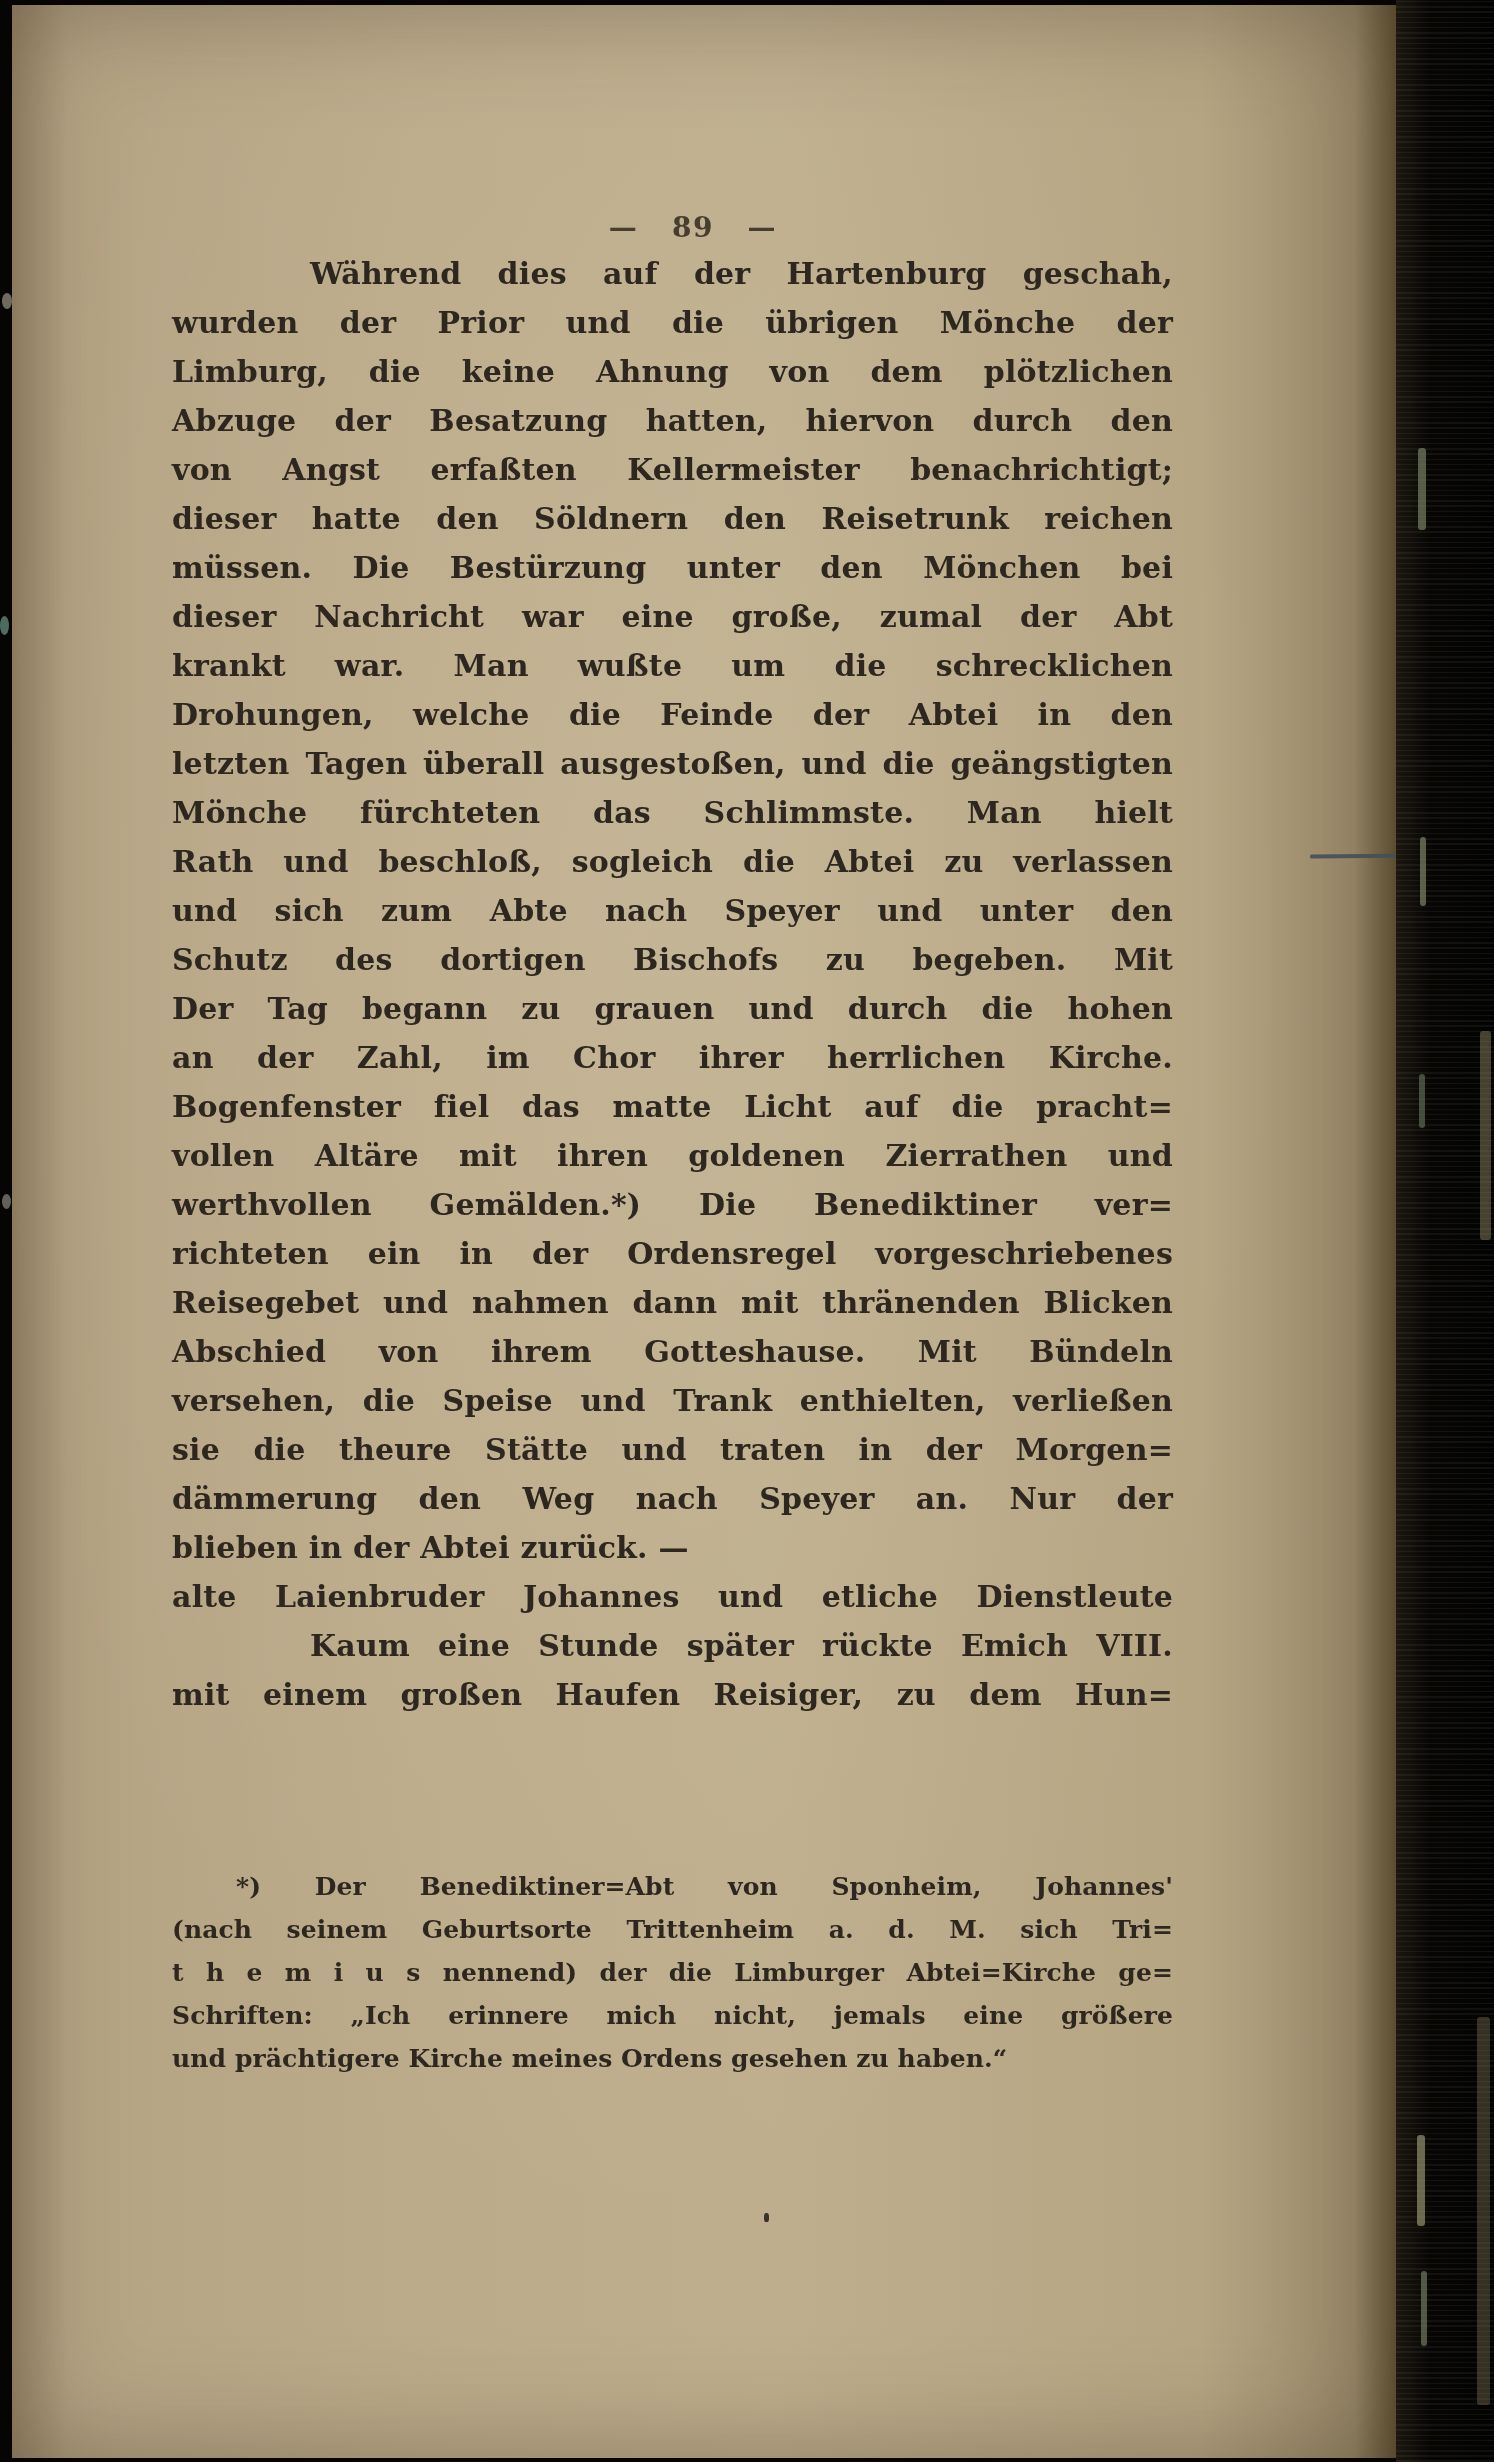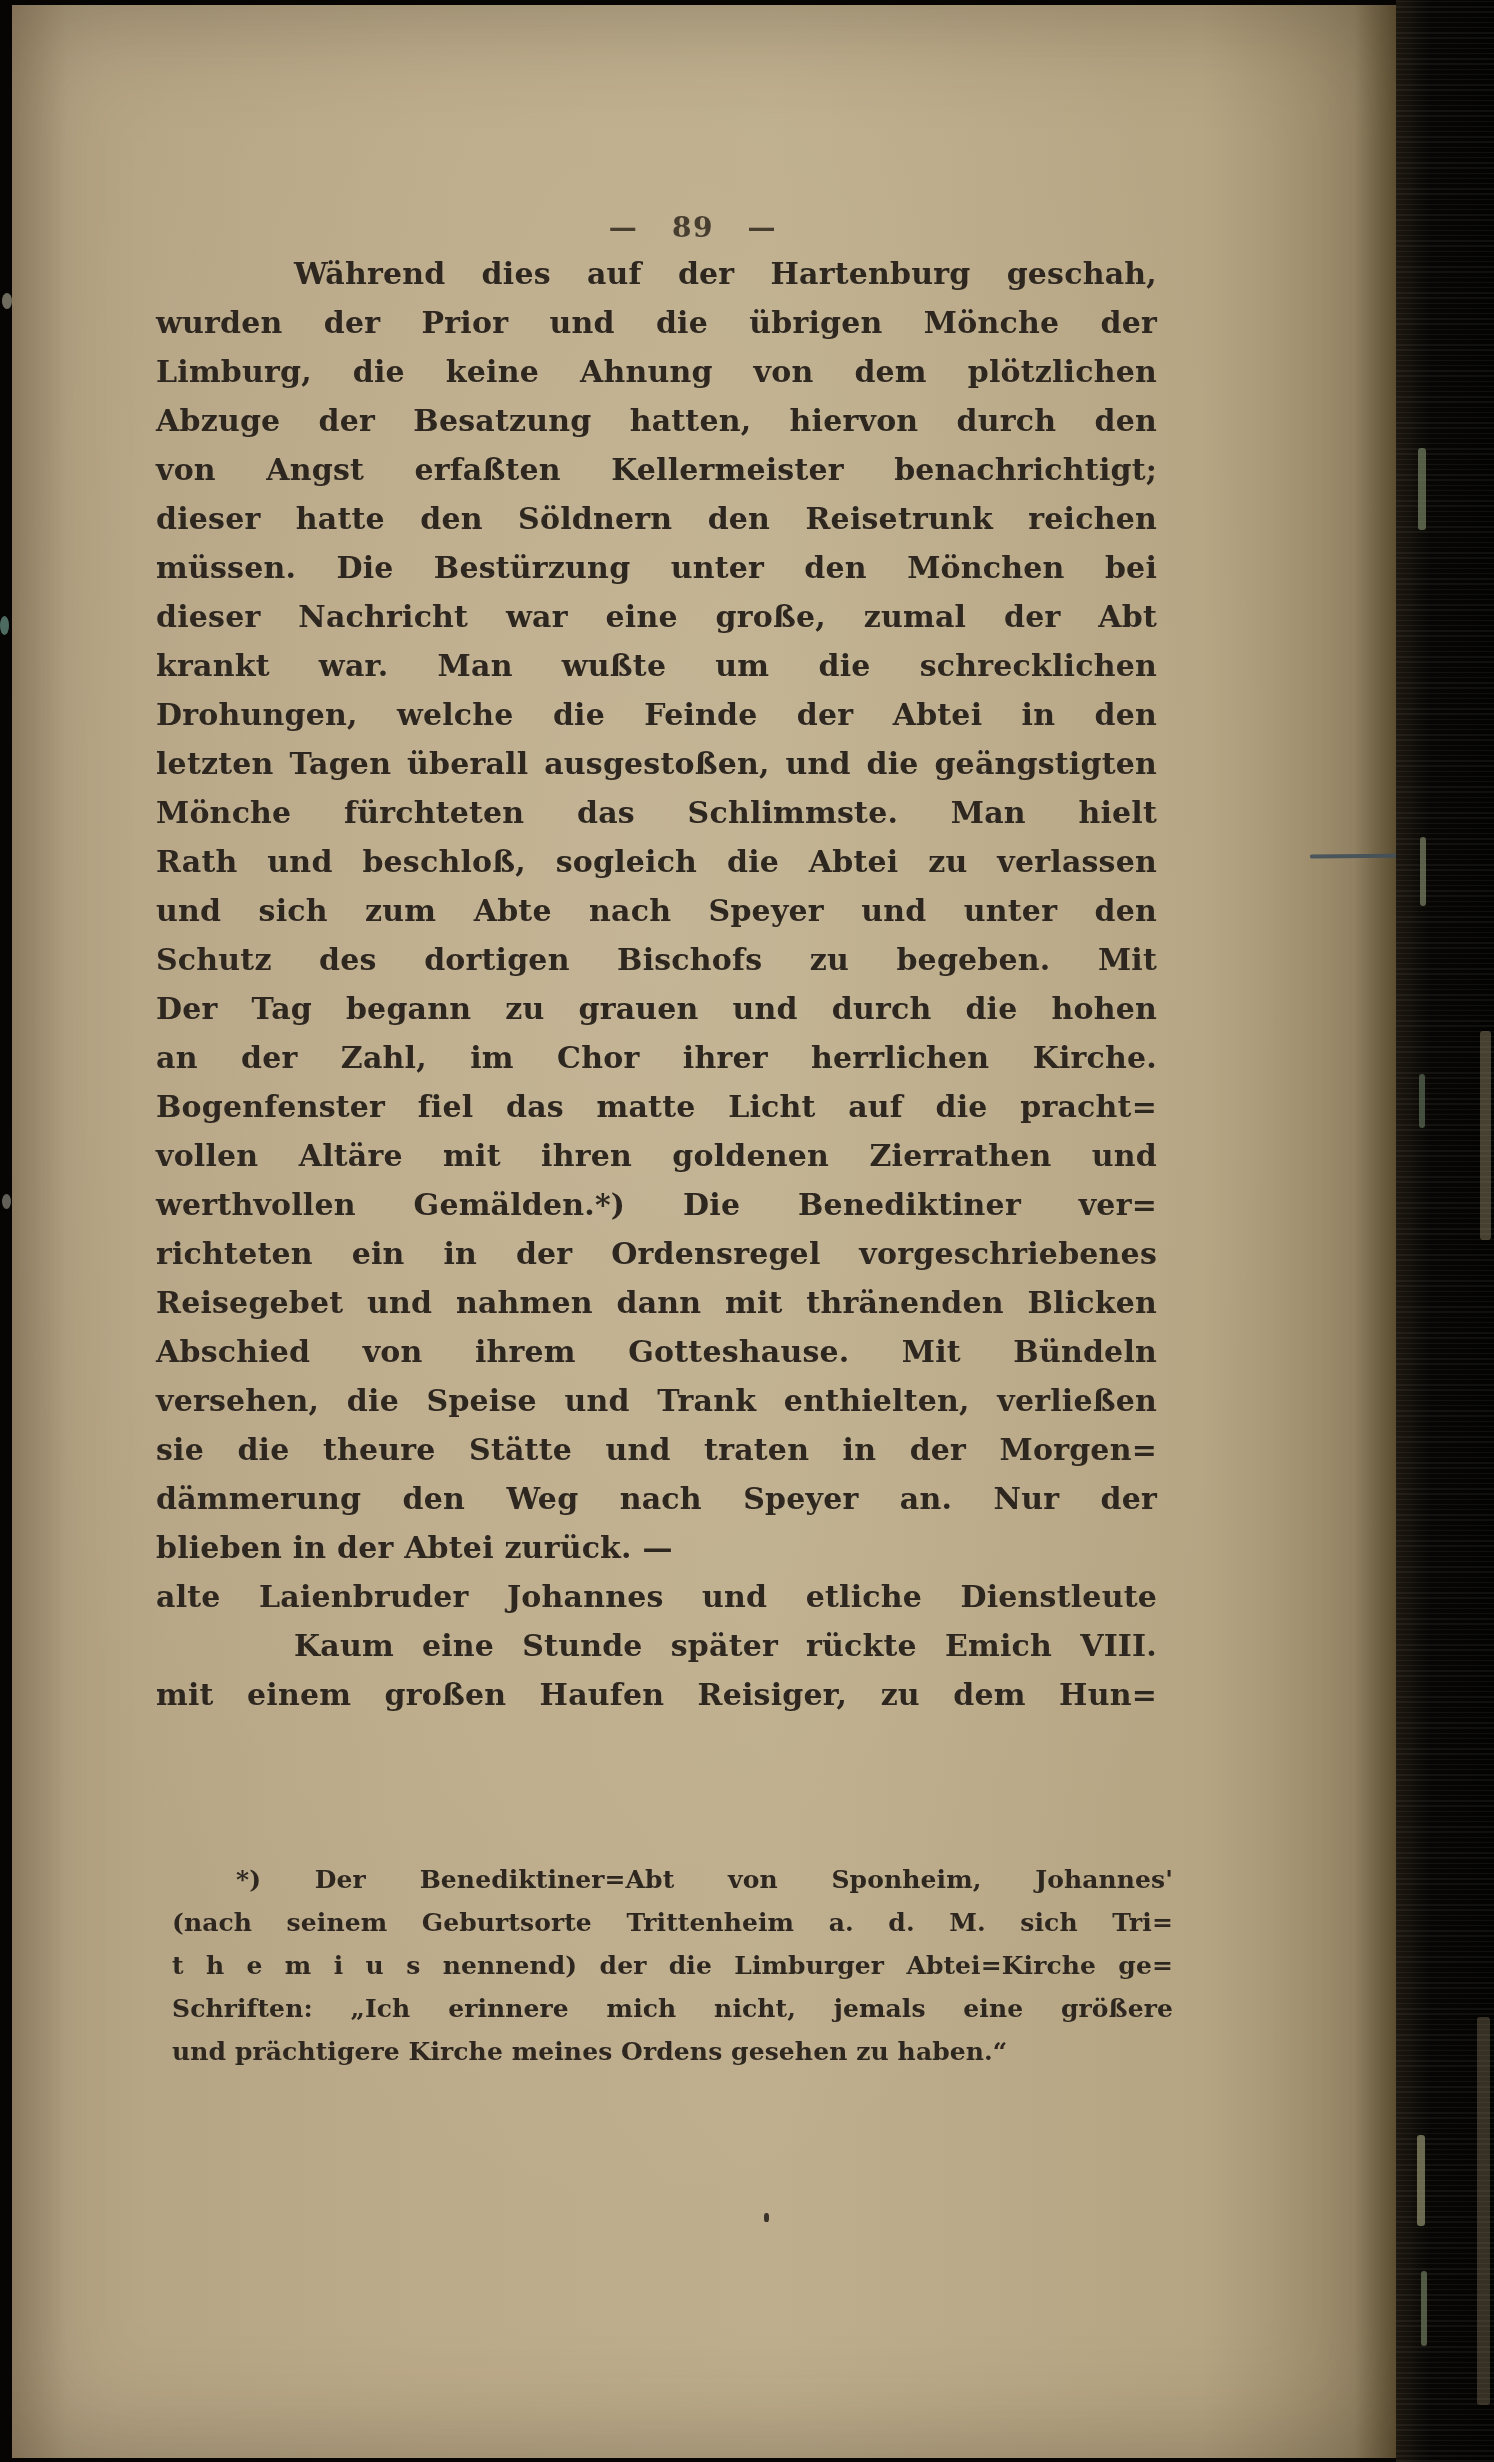--- a/index.html
+++ b/index.html
@@ -41,21 +41,21 @@
     letter-spacing: 1.5px;
     word-spacing: 22.4px;
     color: #473e30;
     margin-top: 40px;
   }
 
   
   .main-text {
     position: absolute;
     top: 244px;
-    left: 144px;
+    left: 160px;
     width: 1001px;
     font-size: 30px;
     font-weight: bold;
     line-height: 49px;
     letter-spacing: 0.2px;
     color: var(--ink, #2e2720);
   }
   .footnote {
     position: absolute;
     top: 1853px;
@@ -69,21 +69,21 @@
   }
   .line {
     text-align: justify;
     text-align-last: justify;
     white-space: normal;
   }
   .line.last {
     text-align-last: left;
   }
   .main-text .line.indent { text-indent: 138px; }
-  .footnote .line.indent  { text-indent: 64px; }
+  .footnote .line.indent  { text-indent: 64px; margin-top: 7px; }
 
   
   .pen-line {
     position: absolute;
     top: 854px;
     left: 1310px;
     width: 112px;
     height: 3.7px;
     background: #41505a;
     transform: rotate(-0.4deg);

